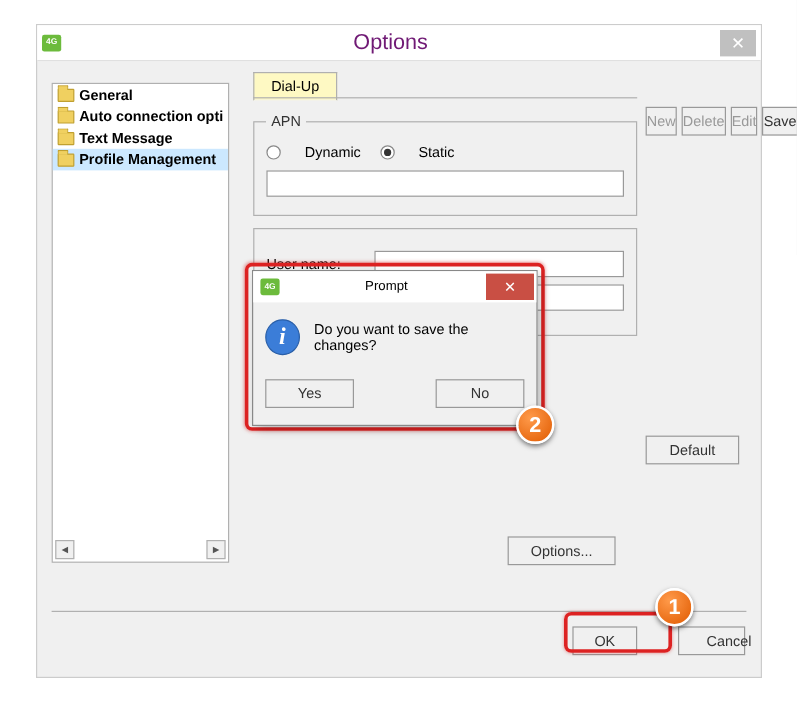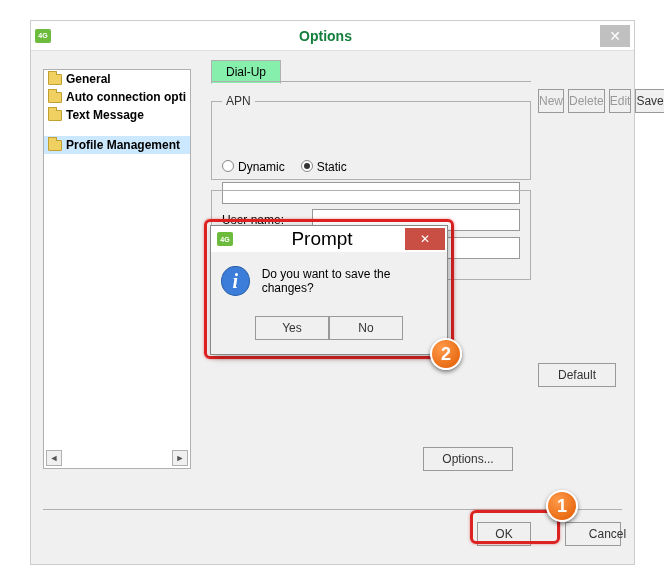--- a/index.html
+++ b/index.html
@@ -1,60 +1,60 @@
 <!DOCTYPE html>
 <html><head>
 <meta charset="utf-8">
 <style>
 * { box-sizing: border-box; font-family: "Segoe UI", Tahoma, sans-serif; font-size: 12px; }
 body { margin: 0; background: #fff; width: 664px; height: 587px; position: relative; }
 .window { position: absolute; left: 30px; top: 20px; width: 605px; height: 545px; background: #f0f0f0; border: 1px solid #ccc; }
 .titlebar { height: 30px; background: #fff; display: flex; align-items: center; padding: 0 4px; border-bottom: 1px solid #e0e0e0; }
 .app-icon { width: 16px; height: 14px; background: #6cbb3c; border-radius: 2px; color: #fff; font-size: 7px; font-weight: bold; display: flex; align-items: center; justify-content: center; }
-.titlebar-title { flex: 1; text-align: center; font-size: 14px; color: #15803d; font-weight: bold; }
+.titlebar-title { flex: 1; text-align: center; font-size: 18px; color: #701a75; }
 .close-btn { width: 30px; height: 22px; background: #c0c0c0; color: #fff; display: flex; align-items: center; justify-content: center; font-size: 14px; }
 .body { position: relative; padding: 10px; height: calc(100% - 30px); }
 .tree { position: absolute; left: 12px; top: 18px; width: 148px; height: 400px; background: #fff; border: 1px solid #b0b0b0; }
 .tree-item { display: flex; align-items: center; padding: 2px 4px; gap: 4px; font-weight: bold; }
-.tree-item.sel { background: #cce8ff; margin-top: 12px; }
+.tree-item.sel { background: #cce8ff; }
 .folder-icon { width: 14px; height: 11px; background: #f0d060; border: 1px solid #c0a030; border-radius: 1px; position: relative; }
 .folder-icon.open::before { content: ""; position: absolute; left: -1px; top: -4px; width: 7px; height: 3px; background: #f0d060; border: 1px solid #c0a030; border-bottom: none; border-radius: 1px 1px 0 0; }
 .tree-scroll { position: absolute; bottom: 2px; left: 2px; right: 2px; height: 16px; display: flex; justify-content: space-between; }
 .scroll-arrow { width: 16px; height: 16px; background: #f0f0f0; border: 1px solid #b0b0b0; display: flex; align-items: center; justify-content: center; font-size: 9px; color: #555; }
 .tabs { position: absolute; left: 180px; top: 8px; }
-.tab { display: inline-block; padding: 4px 14px; background: #86efac; border: 1px solid #b0b0b0; border-bottom: 1px solid #f0f0f0; position: relative; top: 1px; }
+.tab { display: inline-block; padding: 4px 14px; background: #fef9c3; border: 1px solid #b0b0b0; border-bottom: 1px solid #f0f0f0; position: relative; top: 1px; }
 .tab-content { position: absolute; left: 180px; top: 30px; width: 320px; height: 400px; border-top: 1px solid #b0b0b0; padding-top: 12px; }
 fieldset { border: 1px solid #b0b0b0; margin: 0 0 10px 0; padding: 12px 10px 10px 10px; }
 legend { padding: 0 4px; color: #333; }
 .text-input { width: 100%; height: 22px; border: 1px solid #999; background: #fff; padding: 0 4px; display: flex; align-items: center; margin-top: 4px; }
 .radio-row { display: flex; gap: 16px; margin-bottom: 8px; }
-.radio { display: flex; gap: 4px; margin-top: 40px; }
+.radio { display: flex; align-items: center; gap: 20px; }
 .radio-dot { width: 12px; height: 12px; border: 1px solid #888; border-radius: 50%; background: #fff; display: flex; align-items: center; justify-content: center; }
 .radio-dot.checked::after { content: ""; width: 6px; height: 6px; background: #333; border-radius: 50%; }
 .form-row { display: flex; align-items: center; margin-top: 6px; }
 .form-row .label { width: 90px; }
 .form-row .text-input { flex: 1; margin: 0; }
 .side-buttons { position: absolute; right: 18px; top: 38px; width: 78px; display: flex; flex-direction: row; gap: 4px; }
 .btn { height: 24px; background: #f0f0f0; border: 1px solid #999; display: flex; align-items: center; justify-content: center; color: #333; }
 .btn.disabled { color: #999; }
 .advanced-btn { position: absolute; right: 18px; bottom: 10px; width: 90px; }
 .default-btn { position: absolute; right: 18px; top: 312px; width: 78px; }
 .divider { position: absolute; left: 12px; right: 12px; bottom: 54px; border-top: 1px solid #b0b0b0; }
 .ok-btn { position: absolute; left: 446px; bottom: 18px; width: 54px; }
 .cancel-btn { position: absolute; left: 534px; bottom: 18px; width: 56px; padding-left: 29px; }
 .highlight-red { position: absolute; border: 3px solid #d22; border-radius: 6px; pointer-events: none; box-shadow: 0 0 3px rgba(210,30,30,0.5); }
 .marker { position: absolute; width: 32px; height: 32px; border-radius: 50%; background: radial-gradient(circle at 35% 30%, #ff9a4a, #e05a00); border: 2px solid #fff; box-shadow: 0 2px 4px rgba(0,0,0,0.5); color: #fff; font-weight: bold; font-size: 18px; display: flex; align-items: center; justify-content: center; z-index: 50; }
 .prompt { position: absolute; left: 210px; top: 225px; width: 238px; background: #f0f0f0; border: 1px solid #888; box-shadow: 3px 3px 8px rgba(0,0,0,0.25); z-index: 20; }
 .prompt-title { height: 26px; display: flex; align-items: center; background: #fff; }
 .prompt-title .app-icon { margin: 0 6px; }
-.prompt-title .t { flex: 1; text-align: center; font-size: 19px; }
+.prompt-title .t { flex: 1; text-align: center; font-size: 11px; }
 .prompt-close { width: 40px; height: 22px; background: #c94f44; color: #fff; display: flex; align-items: center; justify-content: center; margin-right: 2px; }
 .prompt-body { padding: 14px 10px; display: flex; align-items: center; gap: 12px; }
 .info-icon { width: 30px; height: 30px; border-radius: 50%; background: #3b7dd8; color: #fff; font-family: Georgia, serif; font-style: italic; font-size: 20px; font-weight: bold; display: flex; align-items: center; justify-content: center; border: 1px solid #2a5fa8; }
-.prompt-buttons { display: flex; justify-content: center; padding: 6px 10px 14px; }
+.prompt-buttons { display: flex; justify-content: space-between; padding: 6px 10px 14px; }
 .prompt-buttons .btn { width: 74px; }
 </style>
 </head>
 <body>
 
 <div class="window">
   <div class="titlebar">
     <div class="app-icon">4G</div>
     <div class="titlebar-title">Options</div>
     <div class="close-btn">✕</div>

